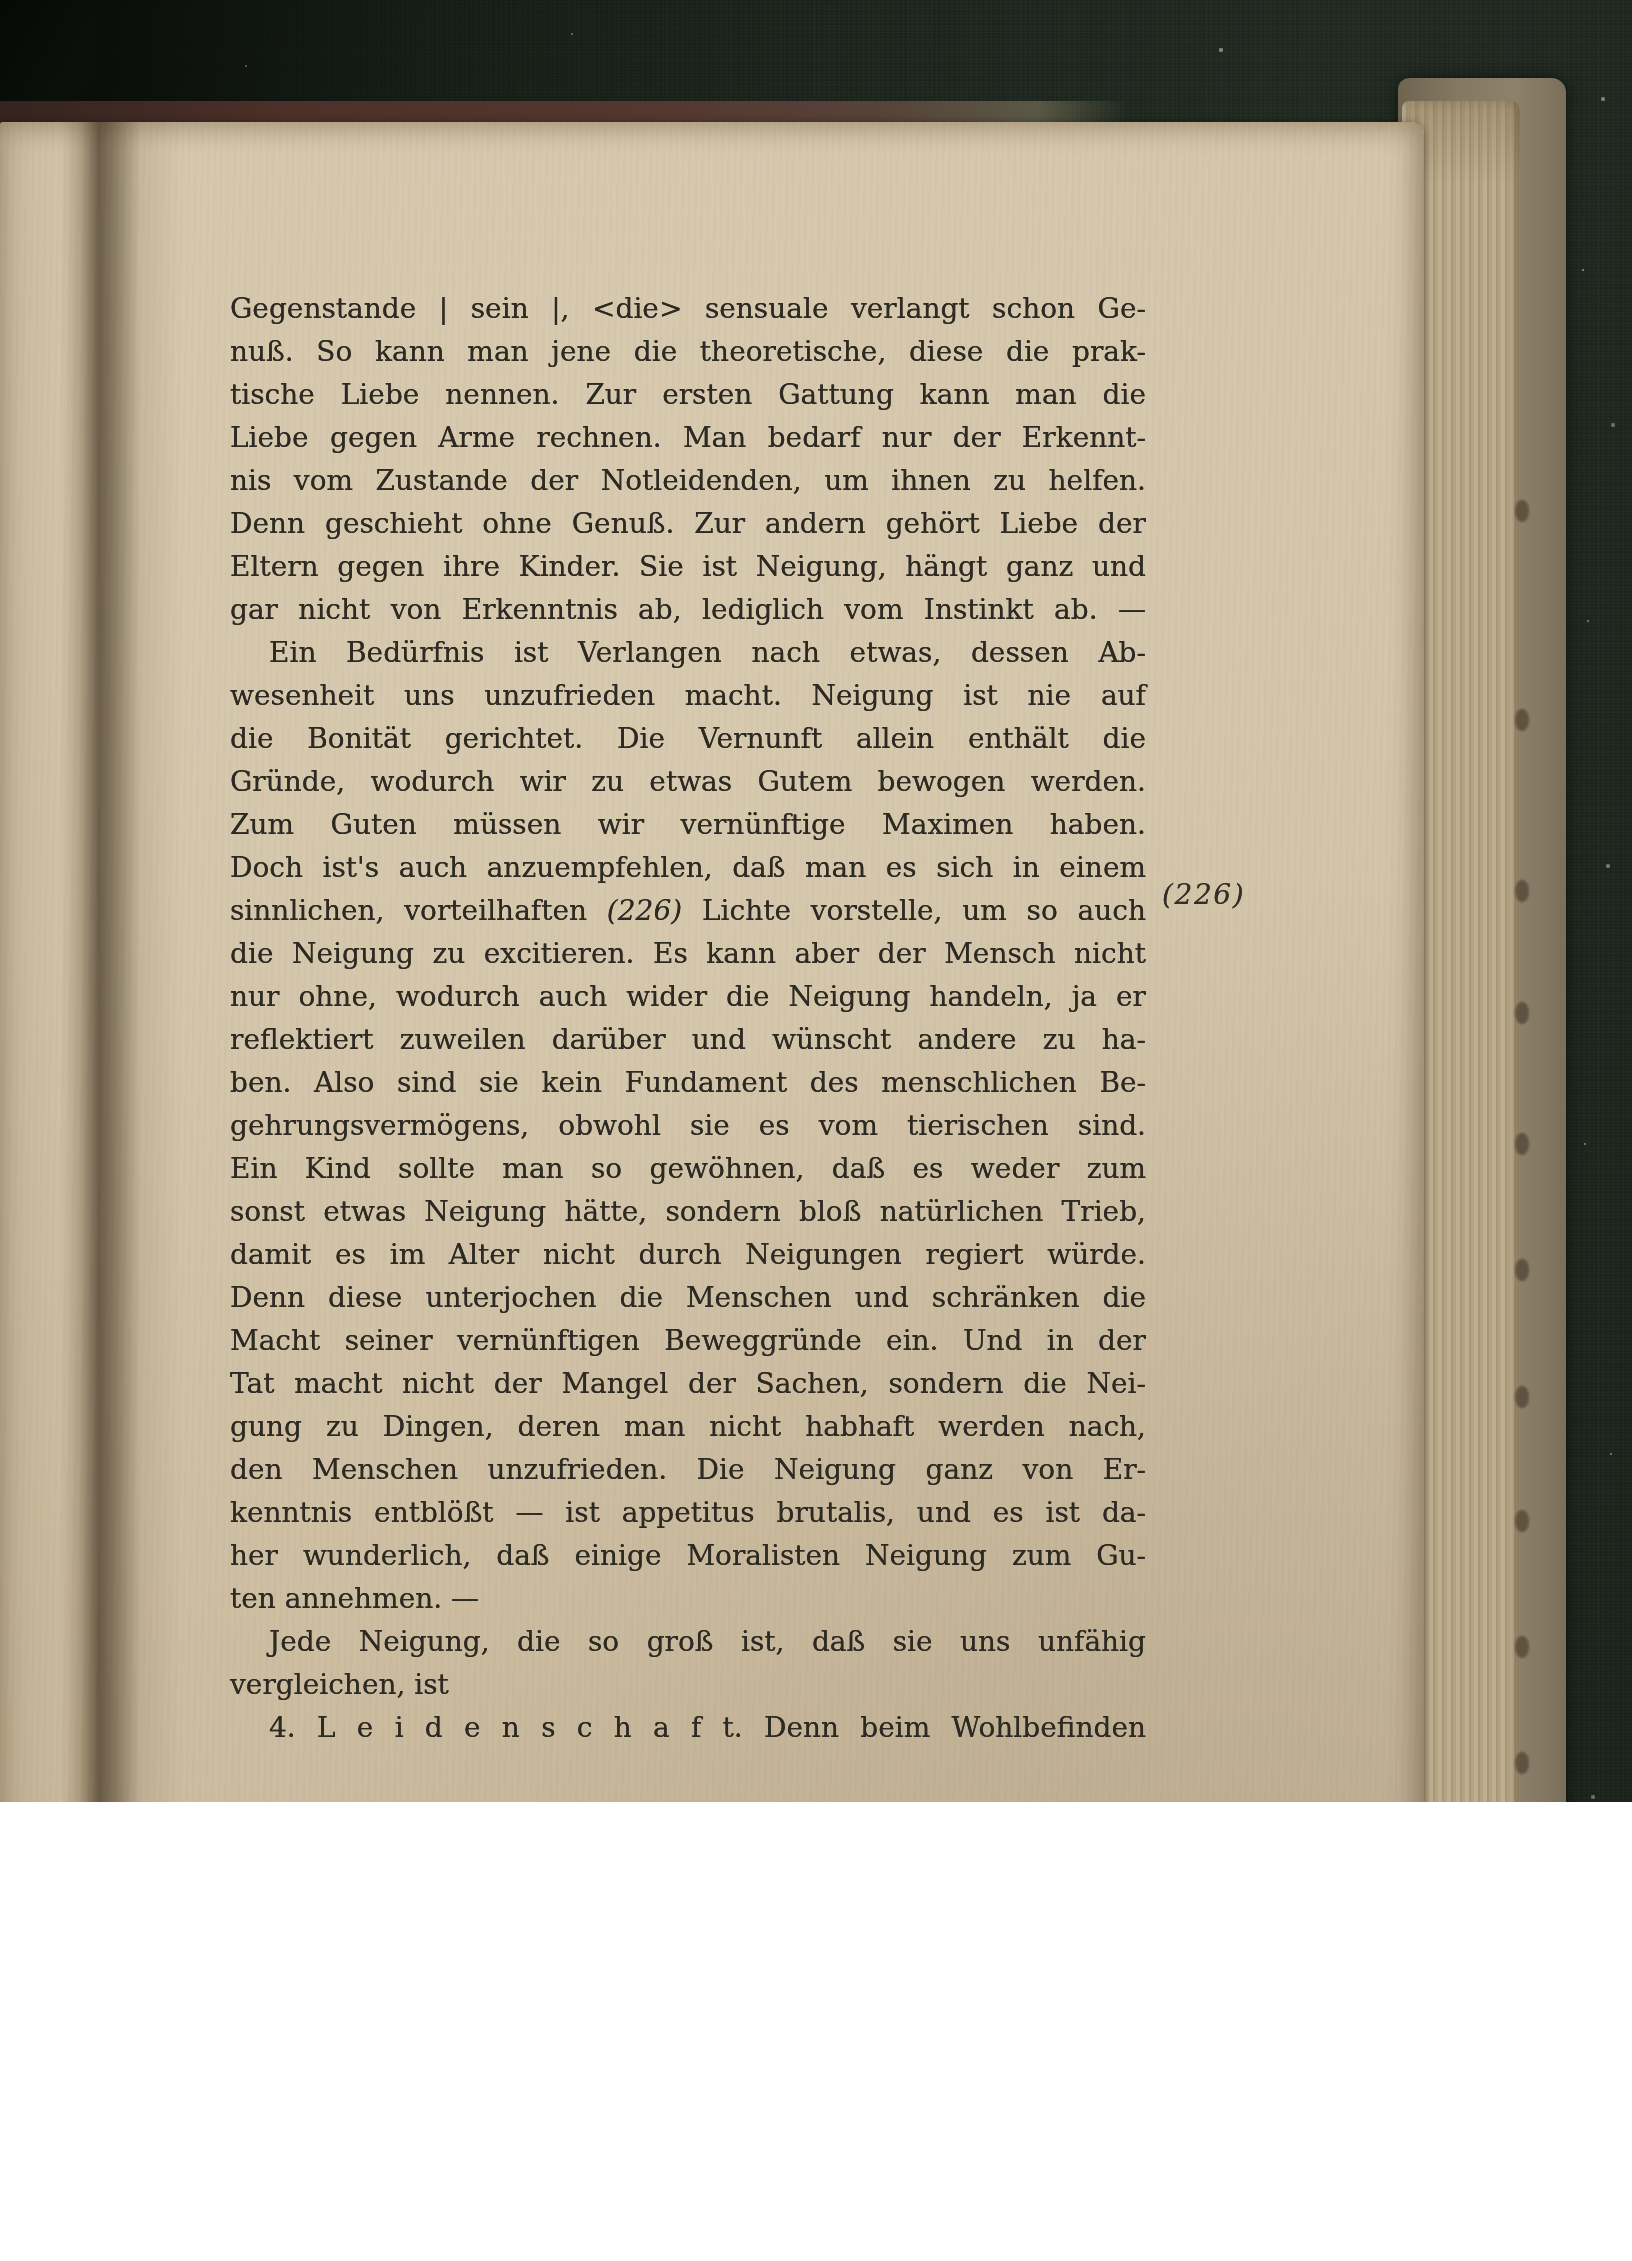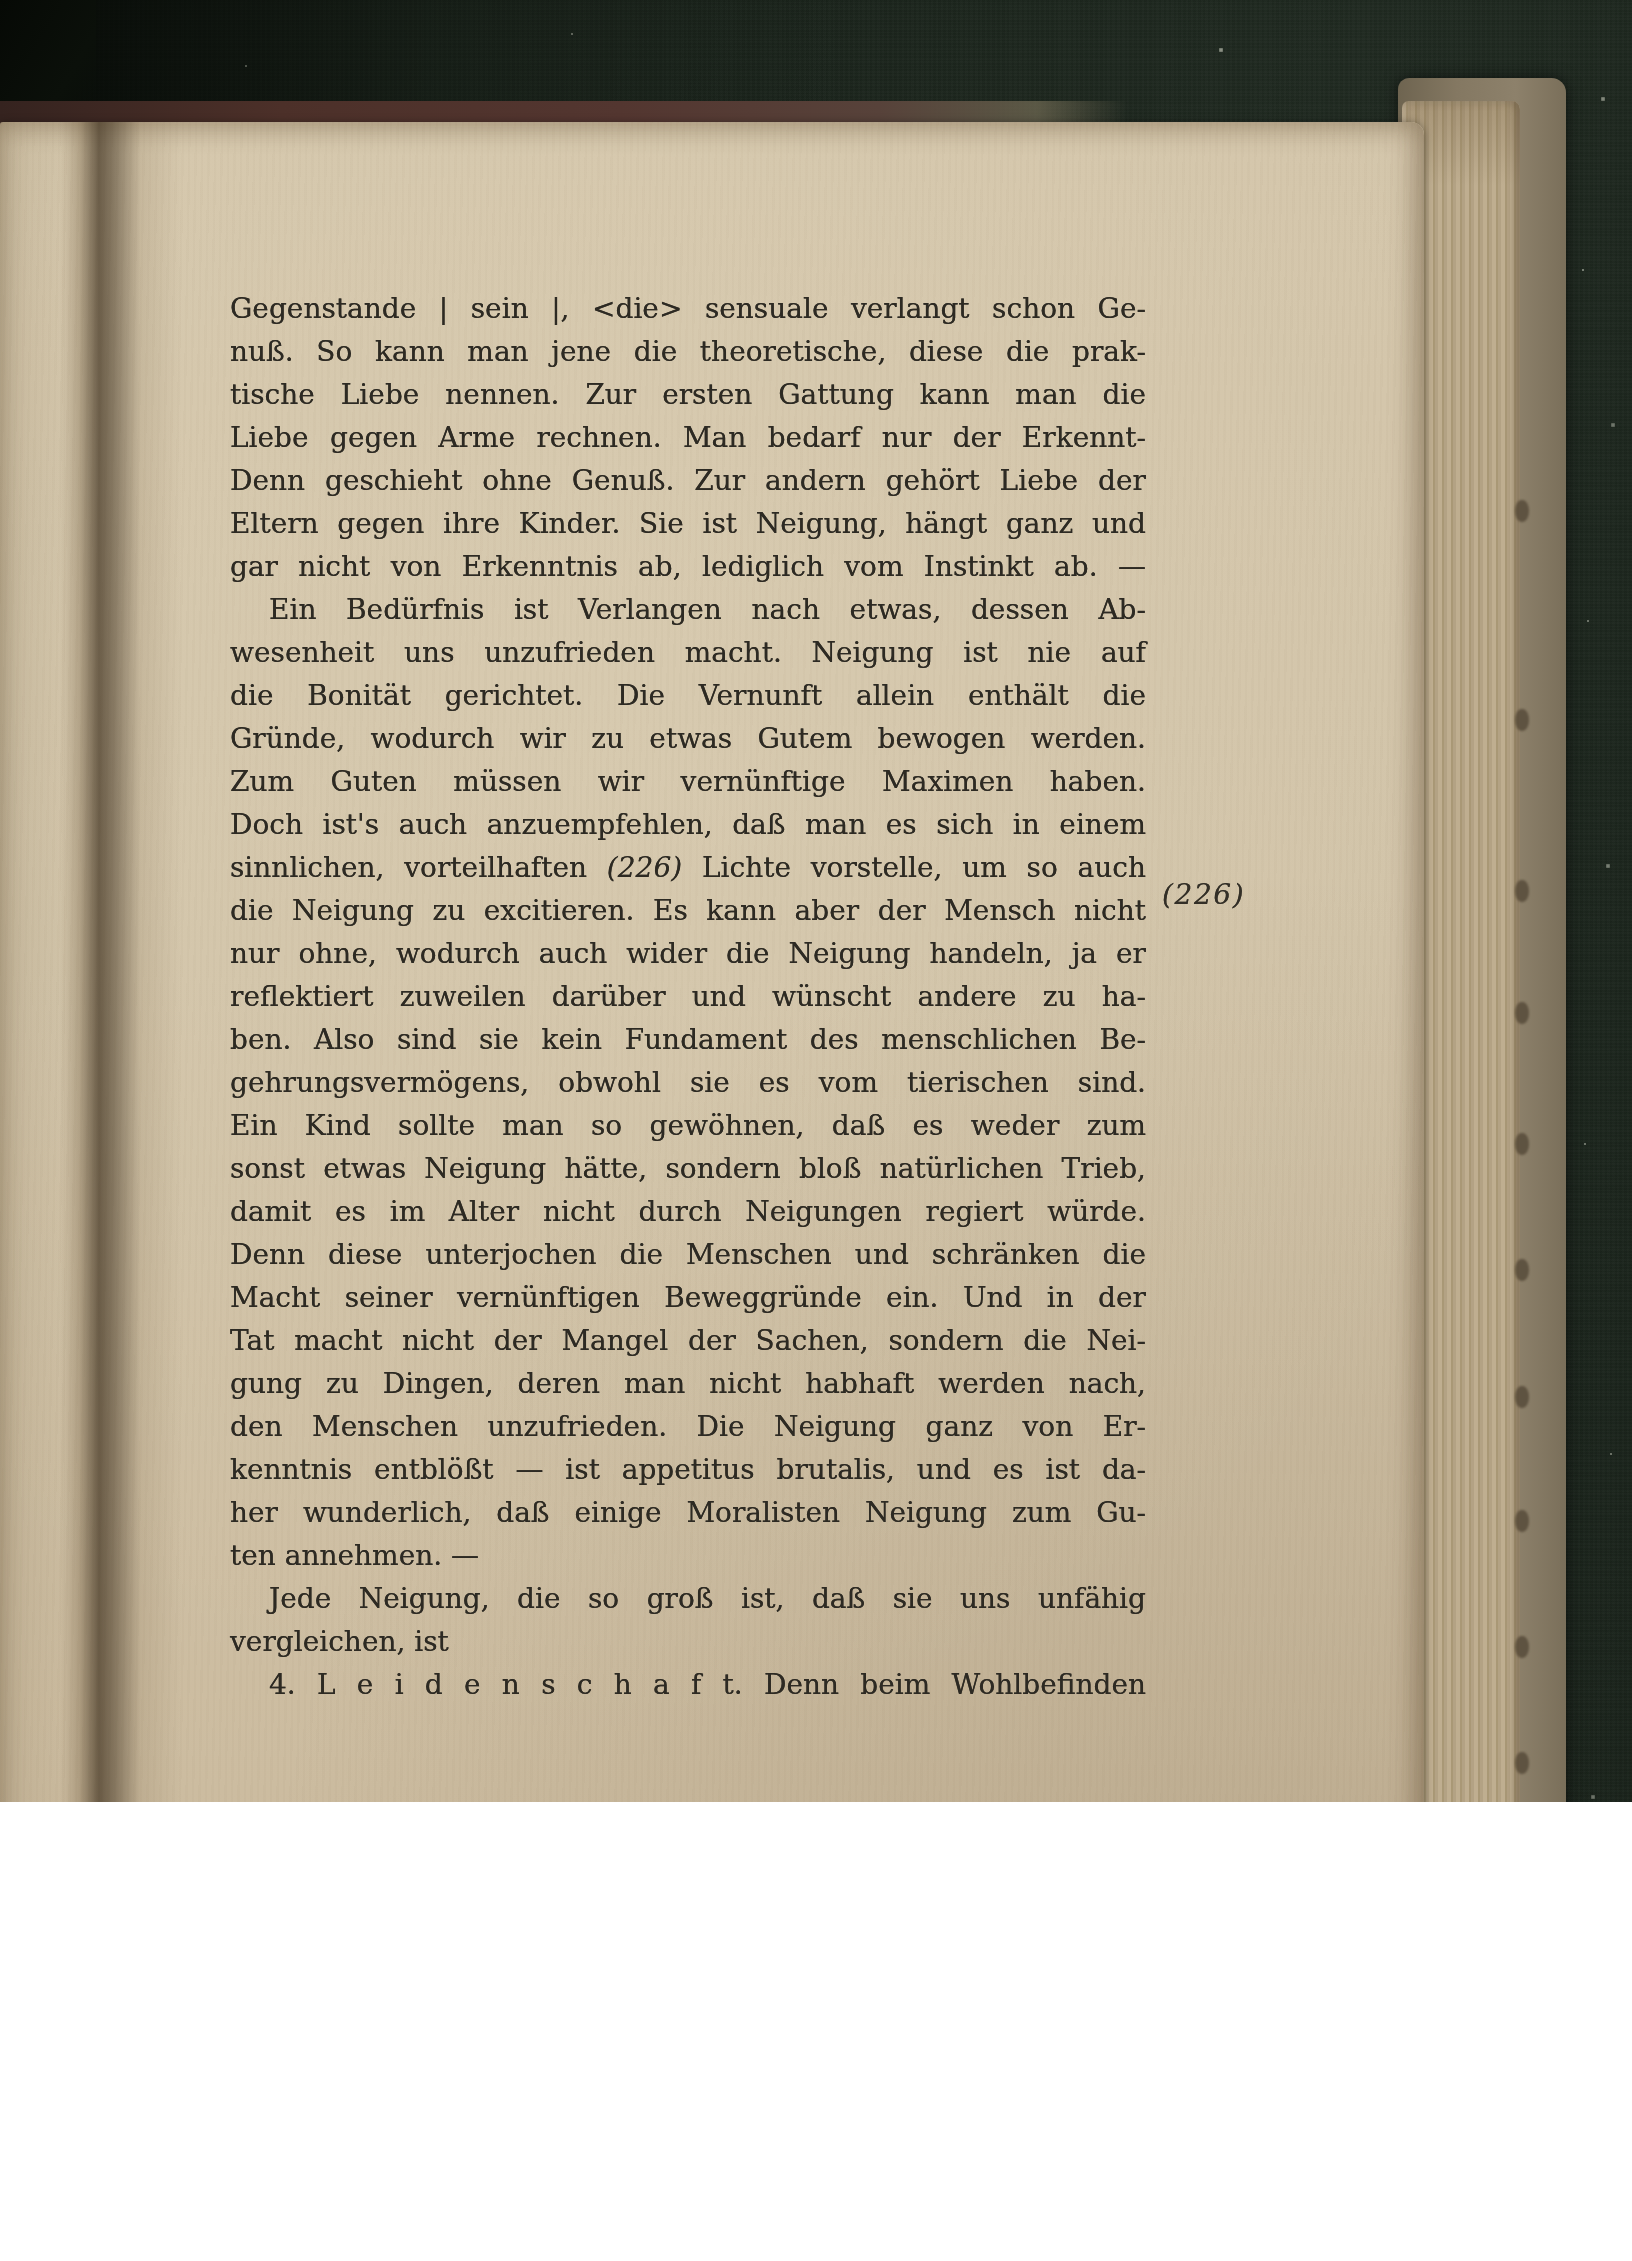--- a/index.html
+++ b/index.html
@@ -208,20 +208,21 @@
   <div class="page">
     <div class="gutter-tint"></div>
     <div class="gutter-crease"></div>
     <div class="gutter-foot-shadow"></div>
 
     <div class="text-block" id="text-block">
         <div class="line">Gegenstande | sein |, &lt;die&gt; sensuale verlangt schon Ge-</div>
         <div class="line">nuß. So kann man jene die theoretische, diese die prak-</div>
         <div class="line">tische Liebe nennen. Zur ersten Gattung kann man die</div>
         <div class="line">Liebe gegen Arme rechnen. Man bedarf nur der Erkennt-</div>
+        <div class="line">nis vom Zustande der Notleidenden, um ihnen zu helfen.</div>
         <div class="line">Denn geschieht ohne Genuß. Zur andern gehört Liebe der</div>
         <div class="line">Eltern gegen ihre Kinder. Sie ist Neigung, hängt ganz und</div>
         <div class="line">gar nicht von Erkenntnis ab, lediglich vom Instinkt ab. —</div>
         <div class="line indent">Ein Bedürfnis ist Verlangen nach etwas, dessen Ab-</div>
         <div class="line">wesenheit uns unzufrieden macht. Neigung ist nie auf</div>
         <div class="line">die Bonität gerichtet. Die Vernunft allein enthält die</div>
         <div class="line">Gründe, wodurch wir zu etwas Gutem bewogen werden.</div>
         <div class="line">Zum Guten müssen wir vernünftige Maximen haben.</div>
         <div class="line">Doch ist's auch anzuempfehlen, daß man es sich in einem</div>
         <div class="line">sinnlichen, vorteilhaften <i>(226)</i> Lichte vorstelle, um so auch</div>

